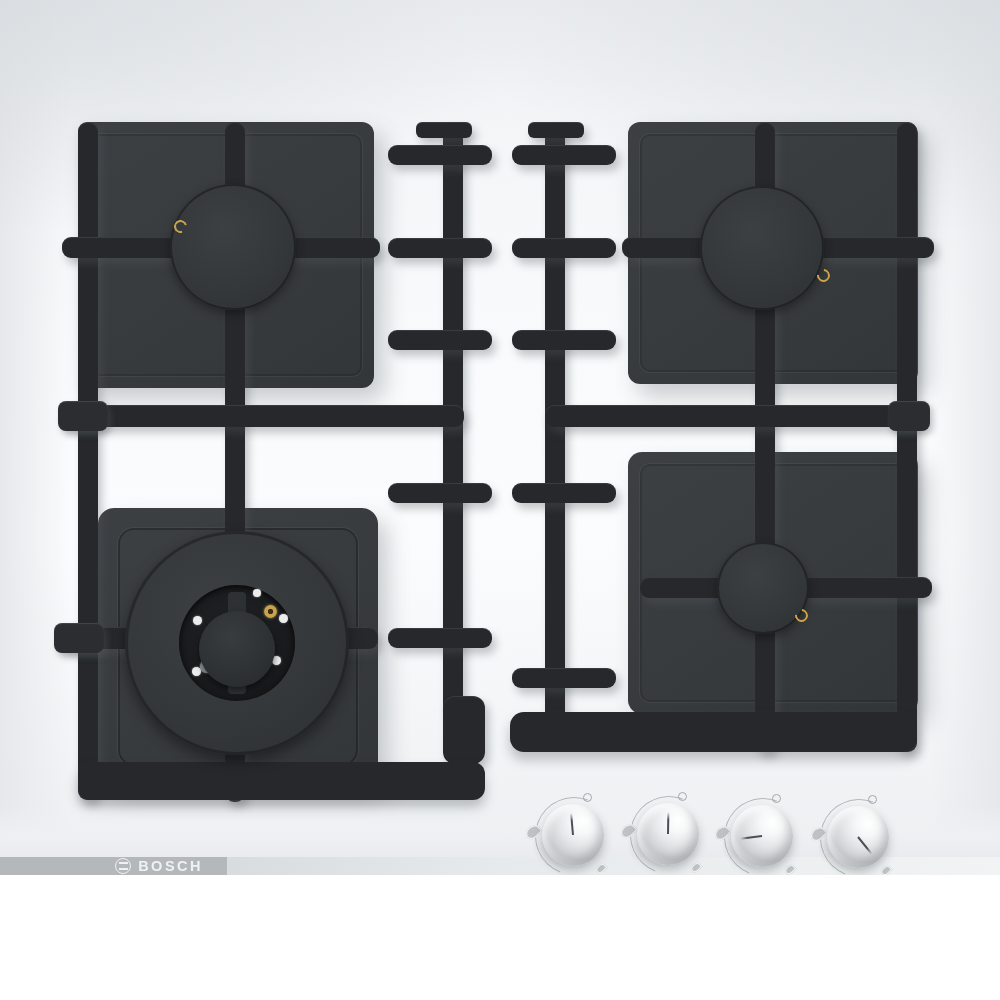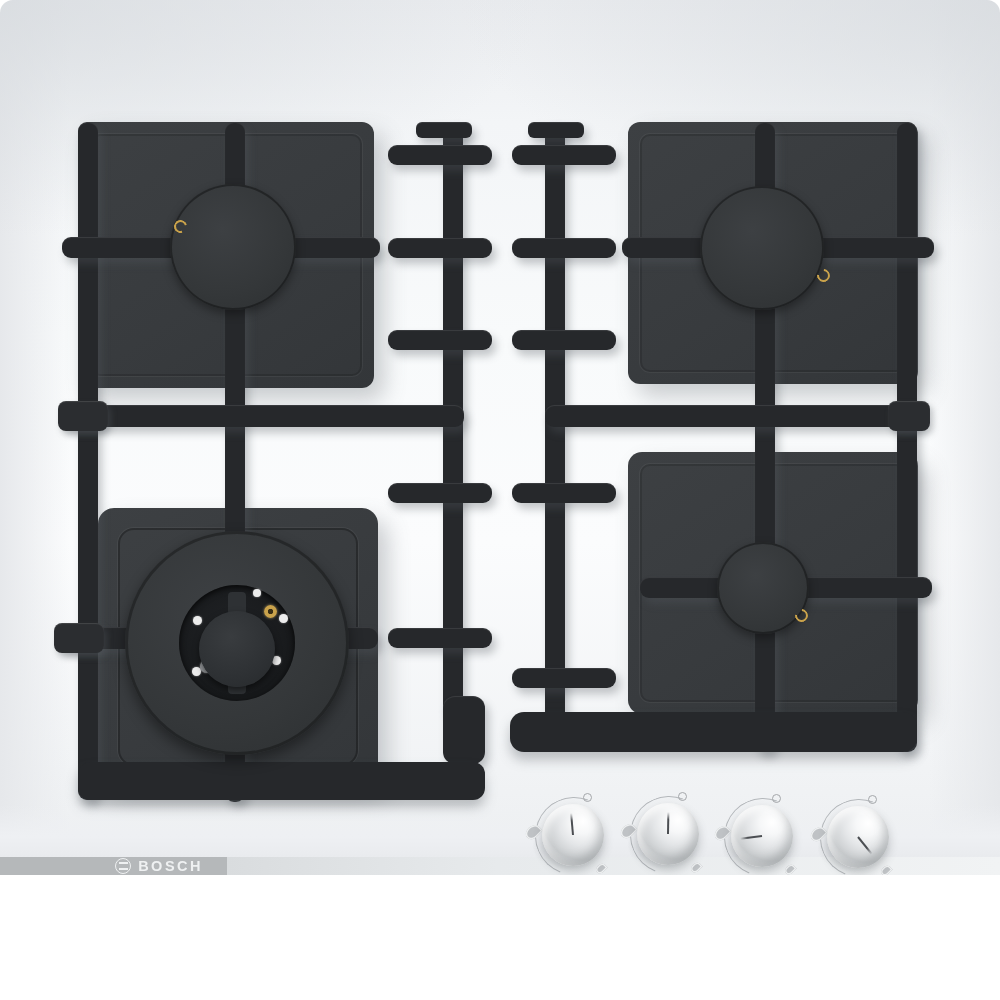--- a/index.html
+++ b/index.html
@@ -4,21 +4,21 @@
 <style>
   html,body{margin:0;padding:0;background:#fff;}
   #stage{position:relative;width:1000px;height:1000px;overflow:hidden;background:#fff;
          font-family:"Liberation Sans", sans-serif;}
   
   #photo{position:absolute;left:0;top:0;width:1000px;height:875px;
     background:
       radial-gradient(120% 60% at 0% 0%, rgba(214,218,222,.75) 0%, rgba(214,218,222,0) 45%),
       radial-gradient(120% 60% at 100% 0%, rgba(214,218,222,.75) 0%, rgba(214,218,222,0) 45%),
       linear-gradient(90deg,#e6e8eb 0%, rgba(230,232,235,0) 7%, rgba(230,232,235,0) 93%, #e6e8eb 100%),
-      linear-gradient(180deg,#eaecef 0%,#f3f5f7 14%,#f8fafb 38%,#fbfcfd 62%,#f1f3f5 88%,#eceef0 100%); border-radius: 13px;}
+      linear-gradient(180deg,#eaecef 0%,#f3f5f7 14%,#f8fafb 38%,#fbfcfd 62%,#f1f3f5 88%,#eceef0 100%);}
   .plate{position:absolute;background:linear-gradient(145deg,#3d4043 0%,#383b3e 55%,#333639 100%);
     box-shadow:10px 12px 22px rgba(90,96,102,.30);}
   .plate .groove{position:absolute;inset:20px;border:2px solid rgba(0,0,0,.28);
     box-shadow:0 0 0 1px rgba(255,255,255,.05);border-radius:16px;}
   .bar{position:absolute;background:#26282b;border-radius:9px;
     box-shadow:4px 6px 9px rgba(85,91,97,.33), inset 0 1px 1px rgba(255,255,255,.10);}
   .sleeve{position:absolute;background:#2b2d30;border-radius:8px;
     box-shadow:3px 4px 6px rgba(85,91,97,.35), inset 0 1px 1px rgba(255,255,255,.12);}
   .burner{position:absolute;border-radius:50%;
     background:radial-gradient(circle at 42% 36%, #3d4043 0%, #343739 60%, #2c2f31 100%);

